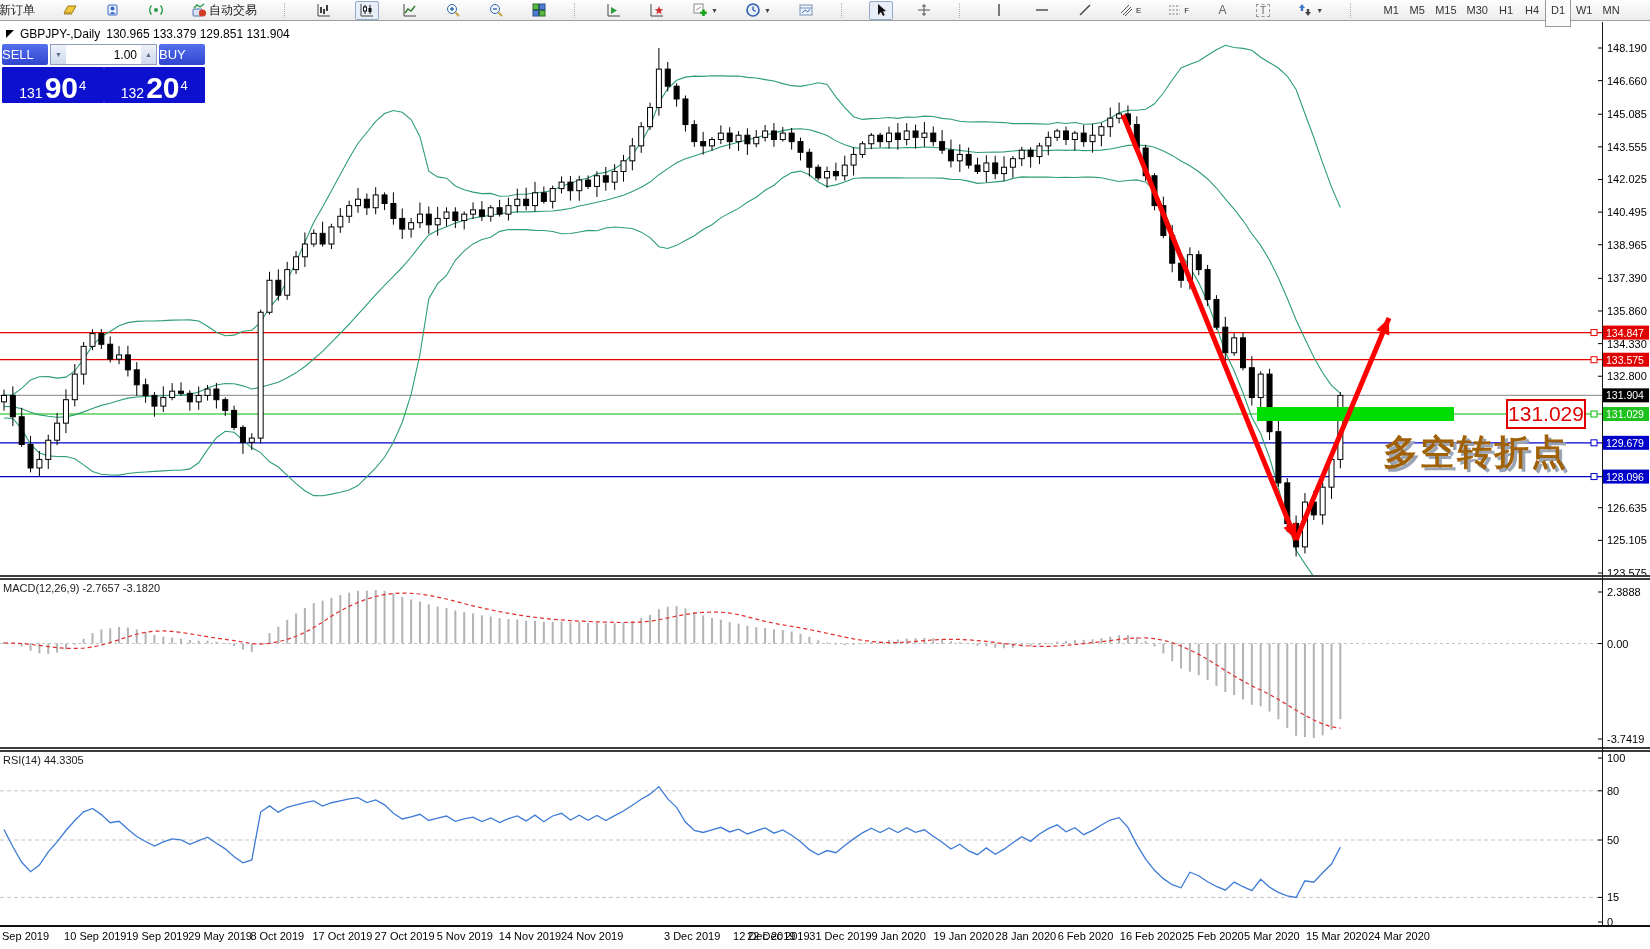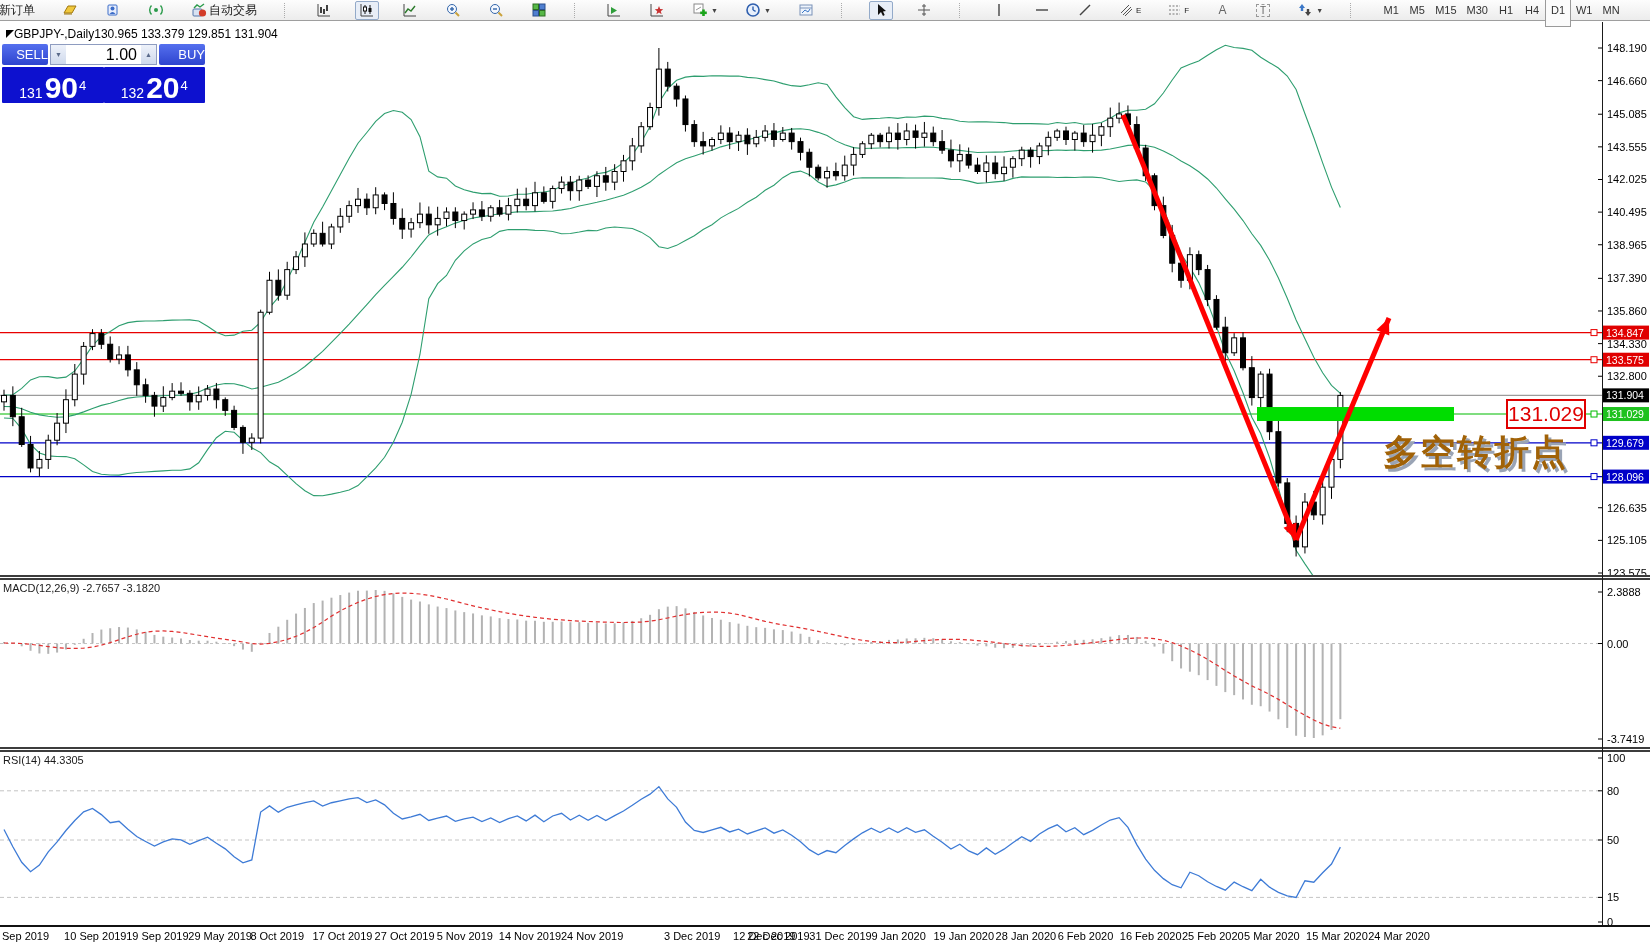--- a/index.html
+++ b/index.html
@@ -16,45 +16,45 @@
   .tbtn.pressed { background:#e8eef7; border-color:#93aac9; }
   .tsep { width:6px; height:15px; border-left:1px dotted #ababab; margin:0 3px 0 4px; }
   .tf { height:34px; min-width:26px; padding:0 4px; display:flex; align-items:center;
     justify-content:center; font-size:11px; color:#333; border:1px solid transparent; }
   .tf.active { border-color:#9a9a9a; background:#fbfbfb; }
   .caret { font-size:7px; color:#444; margin-left:1px; }
   .tlabel { font-size:12px; }
 
   
   .chart-title { position:absolute; left:6px; top:27px; font-size:12px; color:#000;
-    display:flex; align-items:center; }
+    display:flex; align-items:center; gap:6px; }
   .tri { width:0; height:0; border-top:8px solid #000; border-right:8px solid transparent; }
   .axis-vline { position:absolute; left:1602px; top:22px; width:1px; height:903px; background:#1a1a1a; }
   .sep { position:absolute; left:0; width:1650px; height:5px;
     border-top:2px solid #3c3c3c; border-bottom:2px solid #3c3c3c; background:#fff; }
   #sep1 { top:575px; } #sep2 { top:747px; }
   .bottom-border { position:absolute; left:0; top:925px; width:1650px; height:2px; background:#111; }
   .ind-label { position:absolute; left:3px; font-size:11px; color:#1a1a1a; }
   #macd-label { top:582px; } #rsi-label { top:754px; }
   .dates { position:absolute; left:0; top:929px; width:1650px; height:18px; font-size:11px; color:#000; }
   .dates span { position:absolute; top:1px; white-space:nowrap; }
   svg.panel { position:absolute; left:0; }
   #main-svg { top:22px; } #macd-svg { top:580px; } #rsi-svg { top:752px; }
 
   
   .trade-panel { position:absolute; left:2px; top:44px; width:203px; height:61px;
     display:flex; flex-direction:column; gap:2px; background:#fff; }
   .tp-top { display:flex; gap:2px; height:21px; }
   .tp-btn { flex:0 0 46px; background:linear-gradient(#5570ee,#2e44cf); color:#fff;
-    font-size:13px; display:flex; align-items:center; justify-content:flex-end; border-radius:2px; }
+    font-size:13px; display:flex; align-items:center; justify-content:flex-start; border-radius:2px; }
   .tp-spin { flex:1; display:flex; border:1px solid #8e9cc0; background:#fff; }
   .tp-arrow { width:15px; background:linear-gradient(#eef2fa,#cfd9ec); color:#5a6a8a; font-size:7px;
     display:flex; align-items:center; justify-content:center; }
   .tp-vol { flex:1; display:flex; align-items:center; justify-content:flex-end;
-    padding-right:4px; font-size:16px; color:#000; }
+    padding-right:4px; font-size:12px; color:#000; }
   .tp-prices { display:flex; gap:0; height:36px; }
   .tp-price { flex:1; background:#0d11cf; color:#fff; display:flex; align-items:flex-end;
     justify-content:center; padding-bottom:3px; border-radius:1px; }
   .tp-small { font-size:14px; margin-right:2px; line-height:1; }
   .tp-big { font-size:30px; font-weight:bold; line-height:0.85; }
   .tp-sup { font-size:13px; vertical-align:top; line-height:1; margin-left:1px; transform:translateY(-8px); display:inline-block; }
 
   
   .price-callout { position:absolute; left:1506px; top:399px; width:80px; height:30px;
     border:2px solid #e00000; background:#fff; color:#e00000; font-size:21px;

